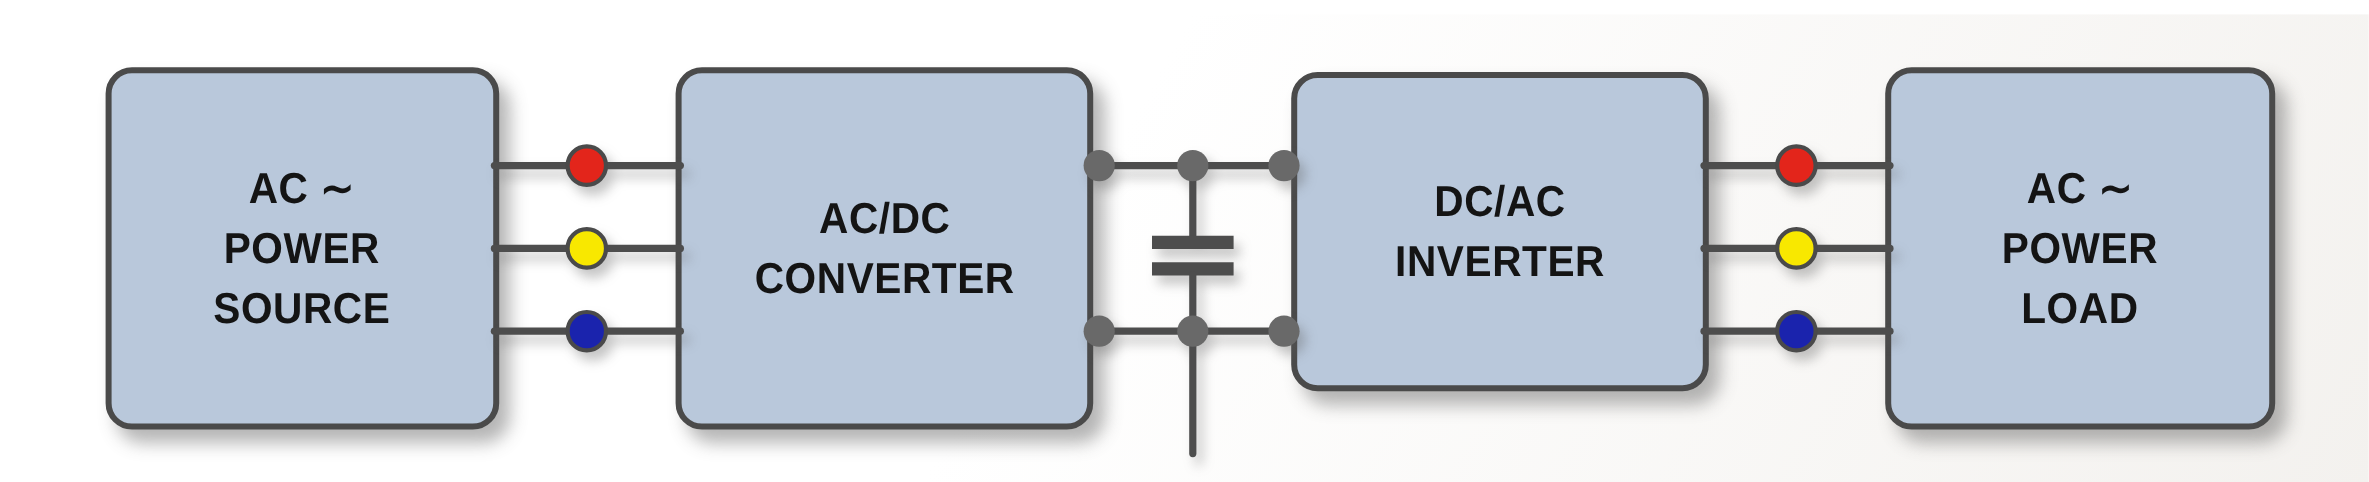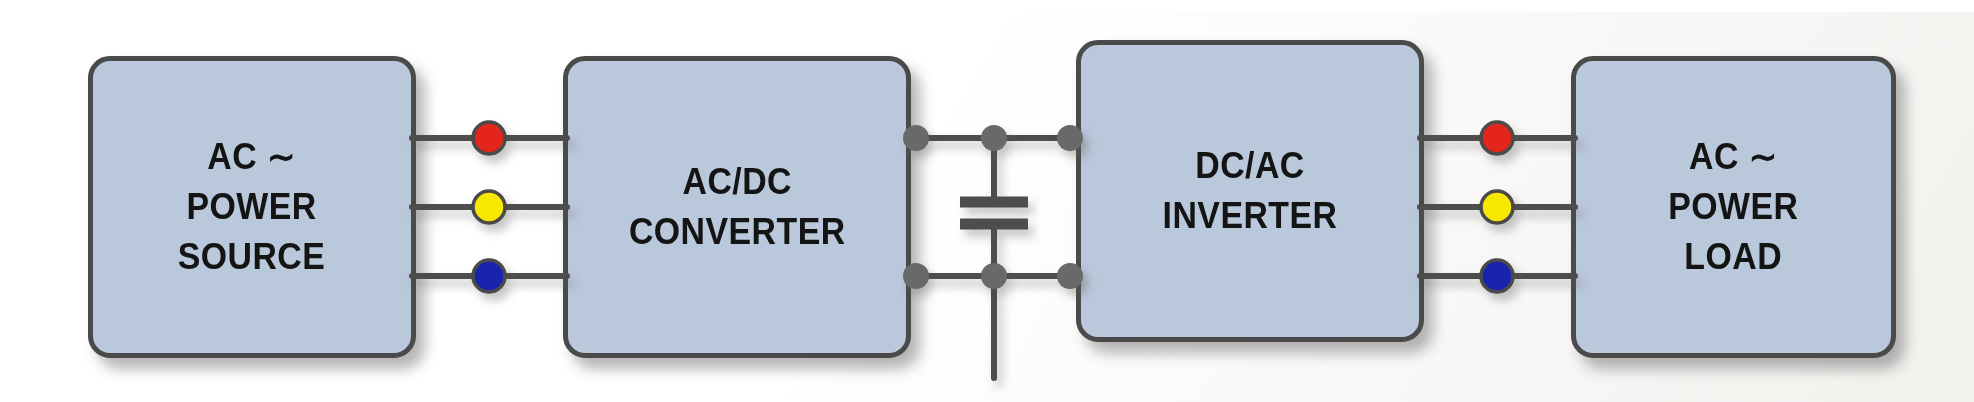--- a/index.html
+++ b/index.html
@@ -32,21 +32,21 @@
   .wiring {
     position:absolute; left:0; top:0;
     filter:drop-shadow(5px 7px 5px rgba(90,90,90,0.35));
   }
   .wire  { stroke-width:6;  stroke-linecap:round; }
   .plate { stroke-width:11; stroke-linecap:butt; }
   .dot   { stroke:#4a4a4a; stroke-width:3.5; }
   
   .b1 { left:88px;   top:44px; width:328px; height:302px; }
   .b2 { left:563px;  top:44px; width:348px; height:302px; }
-  .b3 { left:1076px; top:28px; width:348px; height:302px; }
+  .b3 { left:1076px; top:48px; width:348px; height:266px; }
   .b4 { left:1571px; top:44px; width:325px; height:302px; }
 </style>
 </head>
 <body>
 
 <div class="canvas">
 
   <div class="block b1" style="background: rgb(185, 200, 219);">
     <div class="block-label">
       <div>AC ∼</div>

